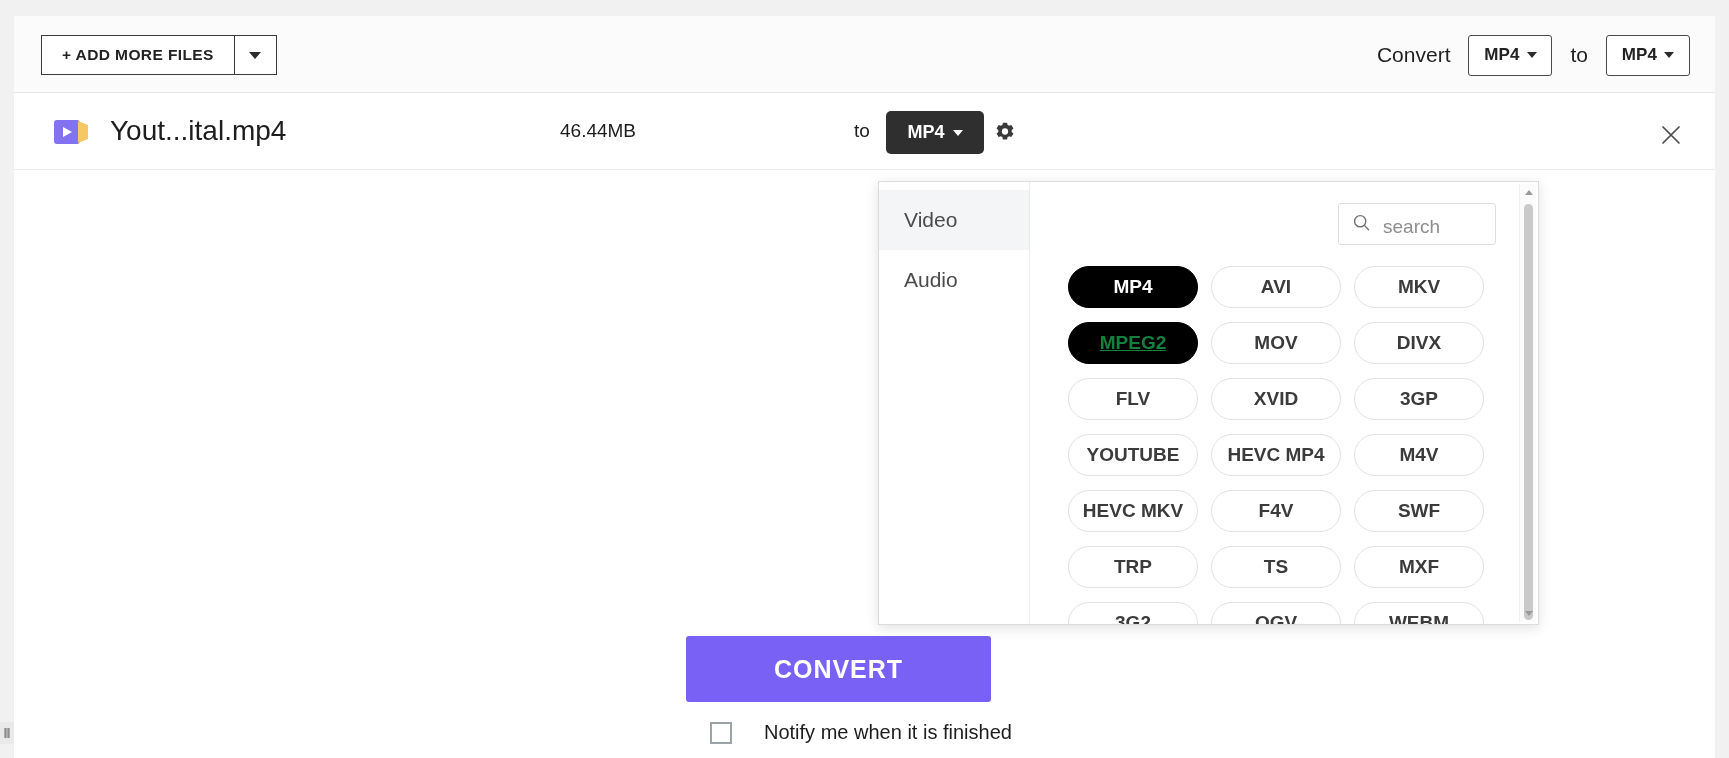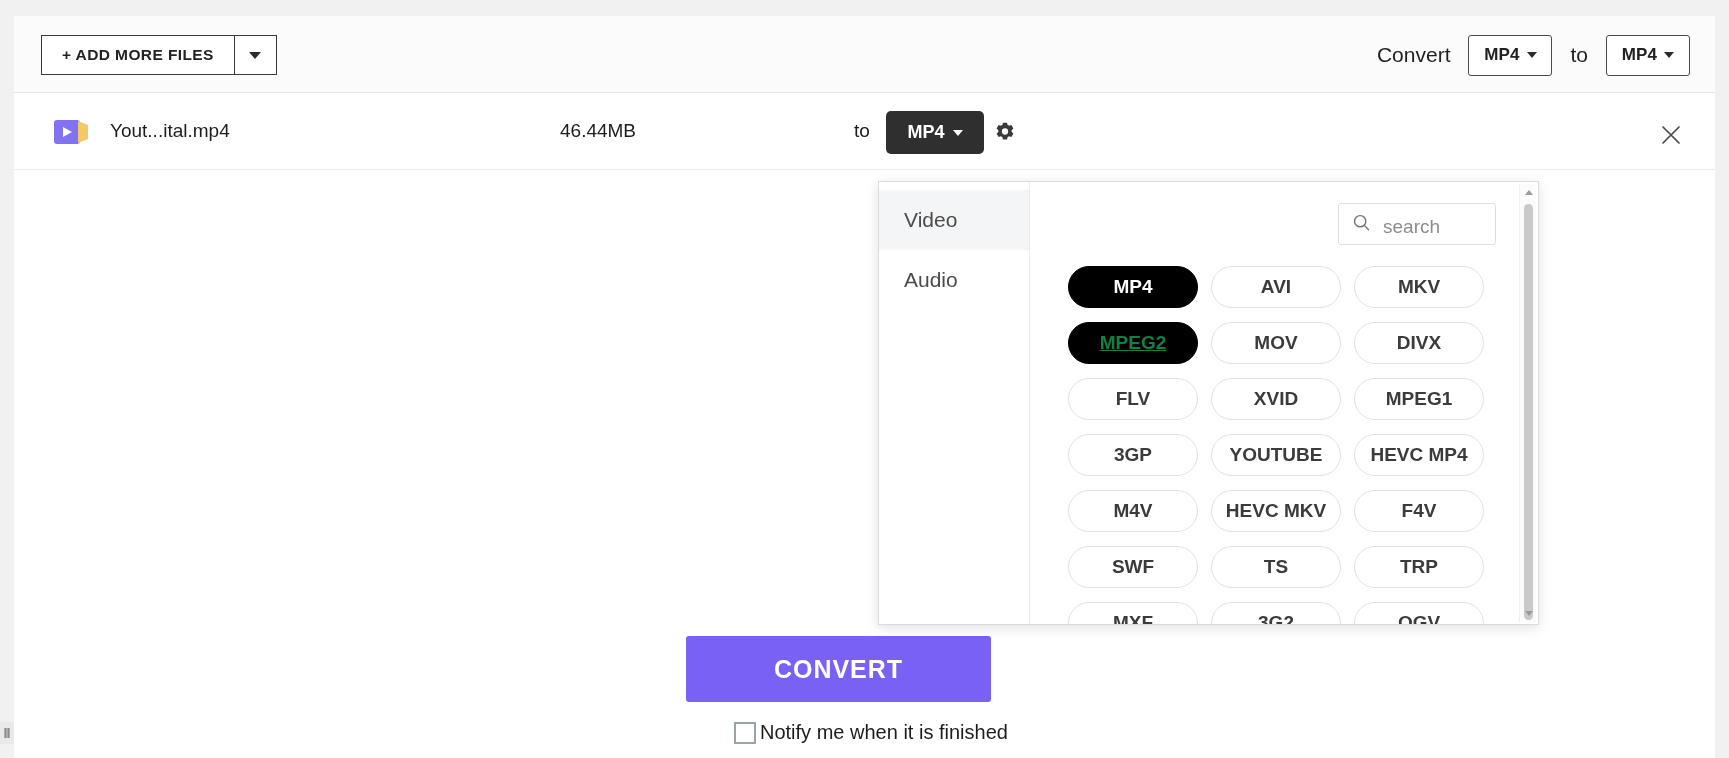--- a/index.html
+++ b/index.html
@@ -173,21 +173,21 @@
     width: 10px; height: 22px;
     background: #f6c863;
     border-radius: 0 4px 4px 0;
     clip-path: polygon(0 0, 100% 18%, 100% 82%, 0 100%);
   }
   .file-name {
     position: absolute;
     left: 96px;
     top: 50%;
     transform: translateY(-50%);
-    font-size: 19px;
+    font-size: 28px;
     color: #1d1d1d;
   }
   .file-size {
     position: absolute;
     left: 546px;
     top: 50%;
     transform: translateY(-50%);
     font-size: 19px;
     color: #1d1d1d;
   }
@@ -267,22 +267,21 @@
     justify-content: center;
     cursor: pointer;
     font-family: "Liberation Sans", sans-serif;
   }
   .notify-row {
     position: absolute;
     left: 696px;
     top: 551px;
     display: flex;
     align-items: center;
-    gap: 4px;
-    margin-left: 24px;
+    gap: 32px;
   }
   .notify-box {
     width: 22px;
     height: 22px;
     border: 2px solid #9aa3a8;
     background: #ffffff;
     box-sizing: border-box;
     cursor: pointer;
   }
   .notify-text {
@@ -569,30 +568,29 @@
 
       <div class="fmt-grid" id="fmt-grid">
           <div class="fmt-chip selected">MP4</div>
           <div class="fmt-chip">AVI</div>
           <div class="fmt-chip">MKV</div>
           <div class="fmt-chip hovered">MPEG2</div>
           <div class="fmt-chip">MOV</div>
           <div class="fmt-chip">DIVX</div>
           <div class="fmt-chip">FLV</div>
           <div class="fmt-chip">XVID</div>
-          <div class="fmt-chip">MPEG1</div>
           <div class="fmt-chip">3GP</div>
           <div class="fmt-chip">YOUTUBE</div>
           <div class="fmt-chip">HEVC MP4</div>
           <div class="fmt-chip">M4V</div>
           <div class="fmt-chip">HEVC MKV</div>
           <div class="fmt-chip">F4V</div>
           <div class="fmt-chip">SWF</div>
+          <div class="fmt-chip">TRP</div>
           <div class="fmt-chip">TS</div>
-          <div class="fmt-chip">TRP</div>
           <div class="fmt-chip">MXF</div>
           <div class="fmt-chip">3G2</div>
           <div class="fmt-chip">OGV</div>
           <div class="fmt-chip">WEBM</div>
         </div>
 
       <div class="dd-scrollbar">
         <div class="dd-sb-arrow up">
           <span class="sb-tri-up"></span>
         </div>

